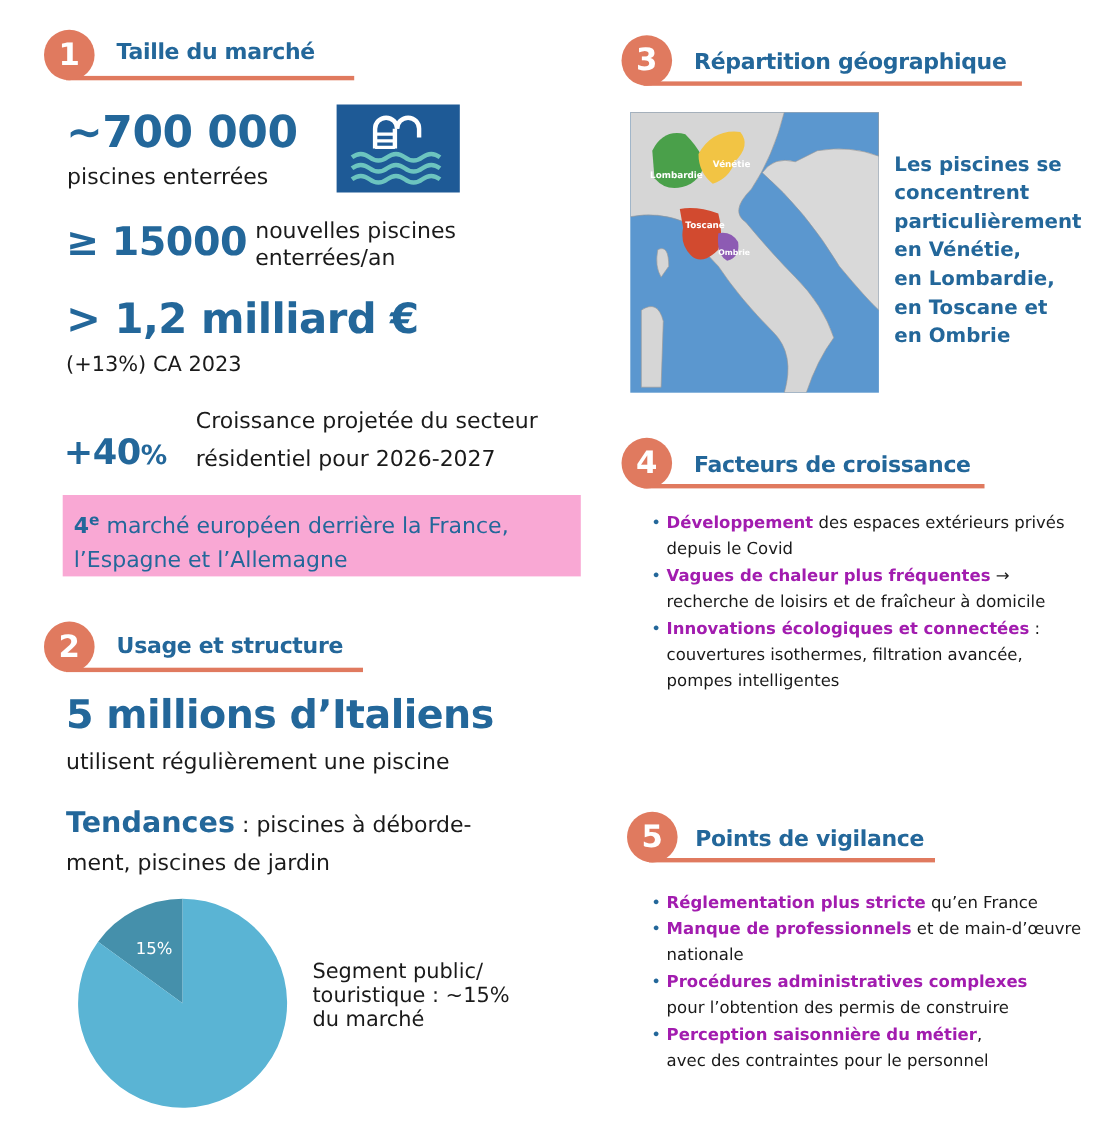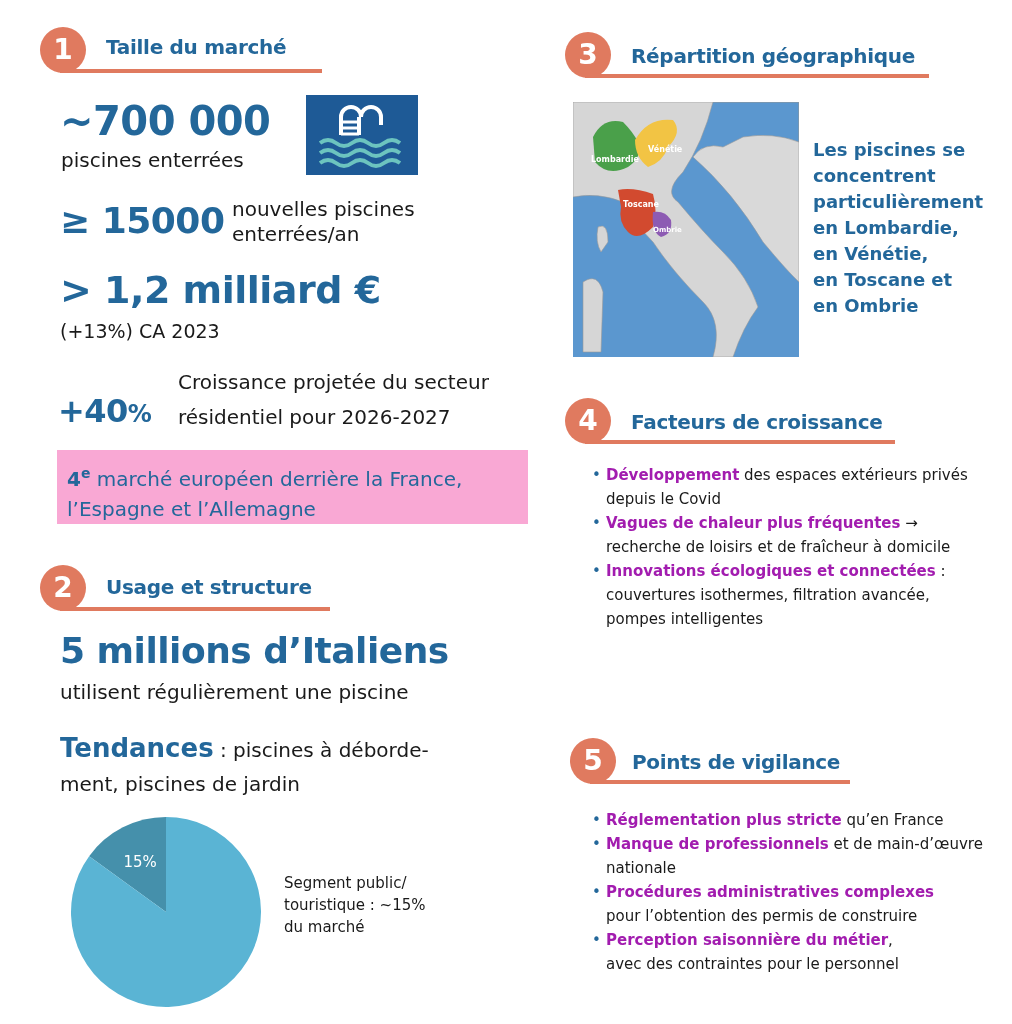--- a/index.html
+++ b/index.html
@@ -73,21 +73,21 @@
   <span style="font-size:26px; font-weight:bold; color:#23679a;">Tendances</span><span> : piscines à déborde-</span>
 </div>
 <div class="abs txt" style="left:60px; top:772px; font-size:20px;">ment, piscines de jardin</div>
 
 <svg class="abs" id="pie" style="left:70px; top:816px;" width="192" height="192" viewBox="0 0 192 192">
     <path d="M96,96 L19.143385534380002,40.16040103221504 A95,95 0 0 1 96,1 Z" fill="#4590ab"></path>
     <text x="70.12254151484584" y="51.21262812126303" text-anchor="middle" fill="#ffffff" font-size="15" font-family="DejaVu Sans, sans-serif">15%</text>
     <path d="M96,96 L96,1 A95,95 0 1 1 19.143385534379988,40.16040103221506 Z" fill="#5ab4d4"></path>
   </svg>
 
-<div class="abs" style="left:284px; top:872px; font-size:15px; line-height:22px;">
+<div class="abs" style="left:284px; top:872px; font-size:19px; line-height:22px;">
   <div>Segment public/</div>
   <div>touristique : ~15%</div>
   <div>du marché</div>
 </div>
 
 <div class="sec-head" style="left:565px; top:32px; width:370px;">
   <div class="sec-line" style="width:344px;"></div>
   <div class="sec-num">3</div>
   <div class="sec-title" style="left:66px; top:12px;">Répartition géographique</div>
 </div>
@@ -106,22 +106,22 @@
     <text x="75" y="50" font-size="8" font-weight="bold" fill="#fff" font-family="DejaVu Sans, sans-serif">Vénétie</text>
     <text x="50" y="105" font-size="8" font-weight="bold" fill="#fff" font-family="DejaVu Sans, sans-serif">Toscane</text>
     <text x="80" y="130" font-size="7" font-weight="bold" fill="#fff" font-family="DejaVu Sans, sans-serif">Ombrie</text>
   </svg>
 </div>
 
 <div class="abs" id="geo-text" style="left:813px; top:137px; font-size:18px; line-height:26px; font-weight:bold; color:#23679a;">
     <div>Les piscines se</div>
     <div>concentrent</div>
     <div>particulièrement</div>
+    <div>en Vénétie,</div>
     <div>en Lombardie,</div>
-    <div>en Vénétie,</div>
     <div>en Toscane et</div>
     <div>en Ombrie</div>
   </div>
 
 <div class="sec-head" style="left:565px; top:398px; width:340px;">
   <div class="sec-line" style="width:310px;"></div>
   <div class="sec-num">4</div>
   <div class="sec-title" style="left:66px; top:12px;">Facteurs de croissance</div>
 </div>
 

